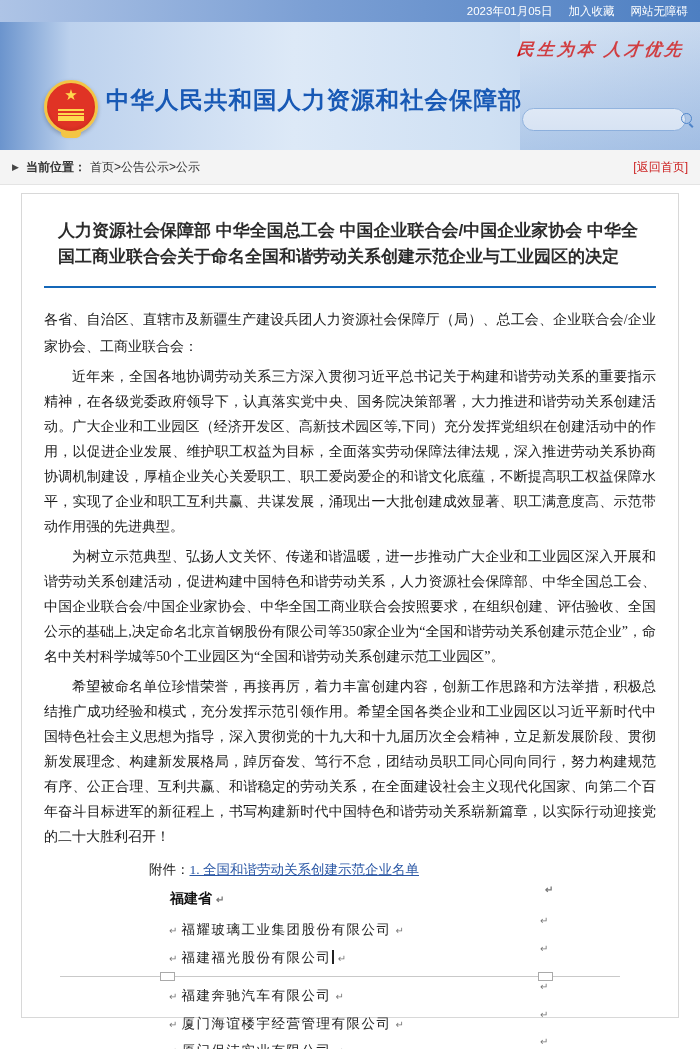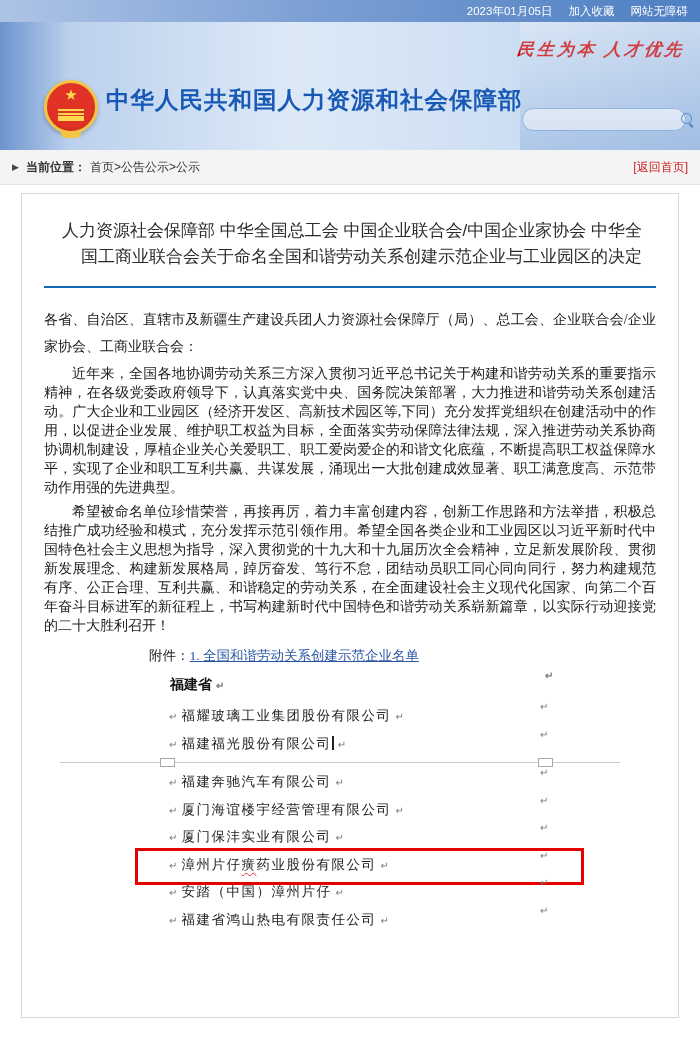--- a/index.html
+++ b/index.html
@@ -47,30 +47,30 @@
   .breadcrumb { height:35px; background:#f4f4f4; border-bottom:1px solid #e4e4e4;
     display:flex; align-items:center; padding:0 12px; font-size:12px; color:#333; }
   .bc-arrow { color:#444; font-size:9px; margin-right:7px; }
   .bc-label { font-weight:bold; margin-right:4px; }
   .bc-path { color:#333; cursor:pointer; }
   .back-home { margin-left:auto; color:#cc2222; cursor:pointer; }
 
   
   .content-box { margin:8px 21px 0; border:1px solid #d8d8d8; background:#fff;
     padding:20px 22px 30px; height:825px; }
-  .title { text-align:right; font-size:17px; font-weight:normal; color:#2b2b2b;
+  .title { text-align:left; font-size:17px; font-weight:bold; color:#2b2b2b;
     line-height:26px; margin:4px 14px 16px; }
   .meta { display:flex; justify-content:center; gap:46px; font-size:12px; color:#444; }
   .meta .printable { cursor:pointer; }
   .rule { border:none; border-top:2px solid #1467b8; margin:16px 0 18px; }
 
   .body-text p { font-family:"Liberation Serif", serif; font-size:14px; color:#1a1a1a;
     text-align:justify; }
   p.salute { line-height:27px; margin-bottom:4px; }
-  p.indent { text-indent:2em; line-height:19px; margin-bottom:5px; }
+  p.indent { text-indent:2em; line-height:25px; margin-bottom:5px; }
 
   .attach { margin:12px 0 0 105px; font-family:"Liberation Serif", serif; font-size:13.5px; color:#222; }
   .attach a { color:#2a57a5; text-decoration:underline; cursor:pointer; }
 
   .province { position:relative; margin:10px 0 0 126px; font-family:"Liberation Serif", serif;
     font-size:14px; font-weight:bold; color:#111; height:27px; line-height:19px; }
   .row { position:relative; margin-left:121px; height:27.5px; line-height:27.5px;
     font-family:"Liberation Serif", serif; font-size:13.5px; letter-spacing:1.5px; color:#222;
     white-space:nowrap; }
   .pilcrow { color:#777; font-size:10px; letter-spacing:0; margin:0 4px; }
@@ -118,20 +118,21 @@
 
 <div class="content-box">
   <h1 class="title">人力资源社会保障部 中华全国总工会 中国企业联合会/中国企业家协会 中华全国工商业联合会关于命名全国和谐劳动关系创建示范企业与工业园区的决定</h1>
 
 
   <hr class="rule">
 
   <div class="body-text">
     <p class="salute">各省、自治区、直辖市及新疆生产建设兵团人力资源社会保障厅（局）、总工会、企业联合会/企业家协会、工商业联合会：</p>
     <p class="indent">近年来，全国各地协调劳动关系三方深入贯彻习近平总书记关于构建和谐劳动关系的重要指示精神，在各级党委政府领导下，认真落实党中央、国务院决策部署，大力推进和谐劳动关系创建活动。广大企业和工业园区（经济开发区、高新技术园区等,下同）充分发挥党组织在创建活动中的作用，以促进企业发展、维护职工权益为目标，全面落实劳动保障法律法规，深入推进劳动关系协商协调机制建设，厚植企业关心关爱职工、职工爱岗爱企的和谐文化底蕴，不断提高职工权益保障水平，实现了企业和职工互利共赢、共谋发展，涌现出一大批创建成效显著、职工满意度高、示范带动作用强的先进典型。</p>
+    <p class="indent">为树立示范典型、弘扬人文关怀、传递和谐温暖，进一步推动广大企业和工业园区深入开展和谐劳动关系创建活动，促进构建中国特色和谐劳动关系，人力资源社会保障部、中华全国总工会、中国企业联合会/中国企业家协会、中华全国工商业联合会按照要求，在组织创建、评估验收、全国公示的基础上,决定命名北京首钢股份有限公司等350家企业为“全国和谐劳动关系创建示范企业”，命名中关村科学城等50个工业园区为“全国和谐劳动关系创建示范工业园区”。</p>
     <p class="indent">希望被命名单位珍惜荣誉，再接再厉，着力丰富创建内容，创新工作思路和方法举措，积极总结推广成功经验和模式，充分发挥示范引领作用。希望全国各类企业和工业园区以习近平新时代中国特色社会主义思想为指导，深入贯彻党的十九大和十九届历次全会精神，立足新发展阶段、贯彻新发展理念、构建新发展格局，踔厉奋发、笃行不怠，团结动员职工同心同向同行，努力构建规范有序、公正合理、互利共赢、和谐稳定的劳动关系，在全面建设社会主义现代化国家、向第二个百年奋斗目标进军的新征程上，书写构建新时代中国特色和谐劳动关系崭新篇章，以实际行动迎接党的二十大胜利召开！</p>
   </div>
 
   <div class="attach">
     <span>附件：</span><a>1. 全国和谐劳动关系创建示范企业名单</a>
   </div>
 
   <div class="province">
     <span>福建省</span><span class="pilcrow">↵</span>
     <span class="pilcrow rp">↵</span>

